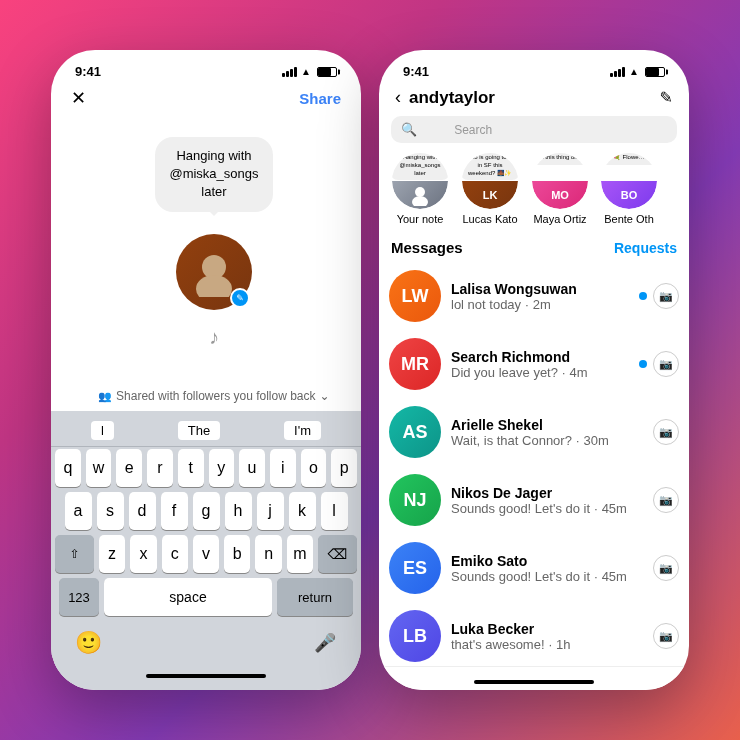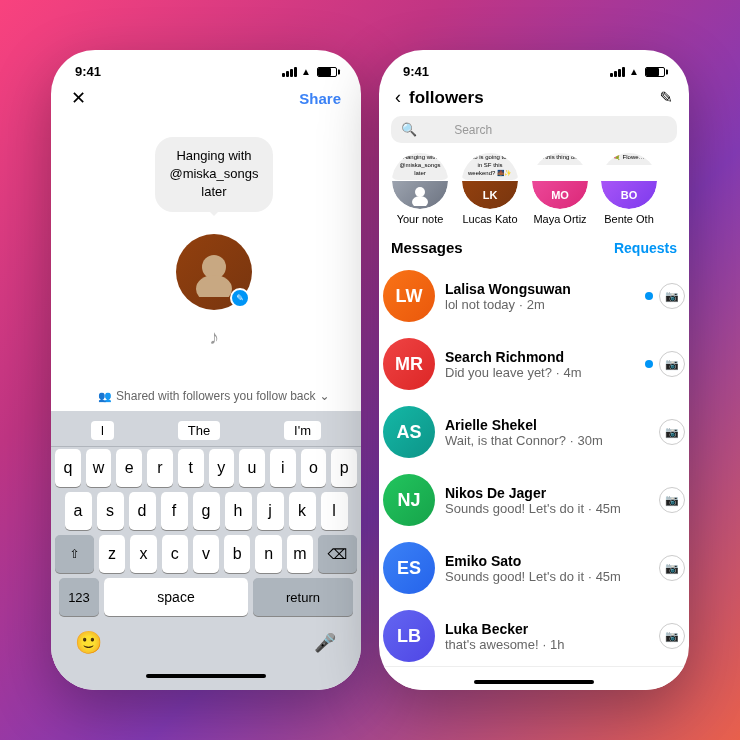--- a/index.html
+++ b/index.html
@@ -195,21 +195,21 @@
     .key-shift { width: 40px; }
     .key-delete { width: 40px; font-size: 14px; }
     .keyboard-bottom {
       display: flex;
       gap: 5px;
       padding: 0 4px 6px;
       align-items: center;
     }
     .key-123 { width: 40px; height: 38px; background: #adb5bd; border-radius: 5px; display: flex; align-items: center; justify-content: center; font-size: 13px; box-shadow: 0 1px 0 #888; cursor: pointer; }
     .key-space { flex: 1; height: 38px; background: #fff; border-radius: 5px; display: flex; align-items: center; justify-content: center; font-size: 14px; box-shadow: 0 1px 0 #888; cursor: pointer; }
-    .key-return { width: 100px; height: 38px; background: #adb5bd; border-radius: 5px; display: flex; align-items: center; justify-content: center; font-size: 13px; box-shadow: 0 1px 0 #888; cursor: pointer; }
+    .key-return { width: 76px; height: 38px; background: #adb5bd; border-radius: 5px; display: flex; align-items: center; justify-content: center; font-size: 13px; box-shadow: 0 1px 0 #888; cursor: pointer; }
     .keyboard-gesture {
       display: flex;
       justify-content: space-between;
       align-items: center;
       padding: 6px 24px 4px;
       background: #d1d5db;
     }
     .emoji-btn { font-size: 22px; cursor: pointer; }
     .mic-btn { font-size: 18px; cursor: pointer; }
     .home-bar {
@@ -308,21 +308,21 @@
       padding: 4px 12px 6px;
     }
     .section-title { font-size: 15px; font-weight: 700; }
     .requests-link { font-size: 14px; color: #0095f6; font-weight: 600; cursor: pointer; }
 
     
     .message-list { flex: 1; overflow: hidden; }
     .message-item {
       display: flex;
       align-items: center;
-      padding: 8px 4px;
+      padding: 8px 10px;
       gap: 10px;
       cursor: pointer;
     }
     .msg-avatar {
       width: 52px;
       height: 52px;
       border-radius: 50%;
       flex-shrink: 0;
       display: flex;
       align-items: center;
@@ -485,21 +485,21 @@
         </div>
         <span class="wifi-icon">▲</span>
         <div class="battery-icon">
             <div class="battery-fill"></div>
           </div>
       </div>
     </div>
 
     <div class="dm-header">
       <span class="back-arrow">‹</span>
-      <span class="dm-username">followers</span>
+      <span class="dm-username">andytaylor</span>
       <span class="edit-icon">✎</span>
     </div>
 
     <div class="search-bar">
       <span class="search-icon-inner">🔍</span>
       <span class="search-input-text">Search</span>
     </div>
 
     <div class="stories-row">
 

